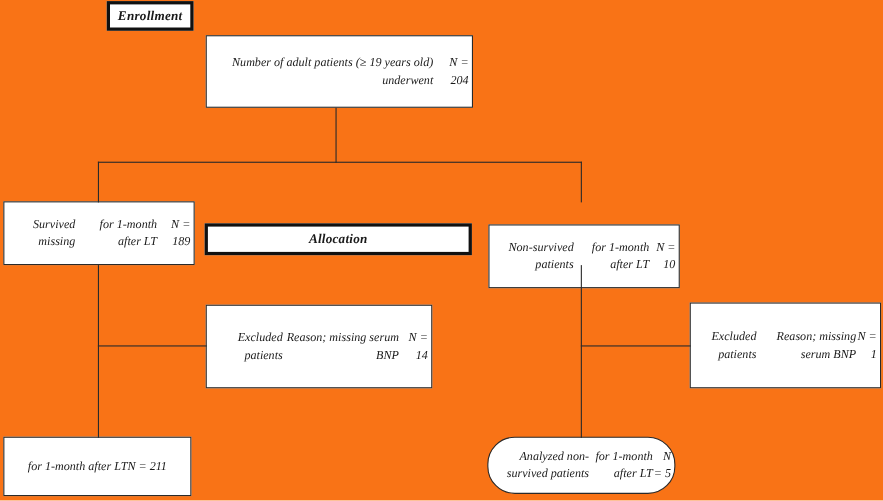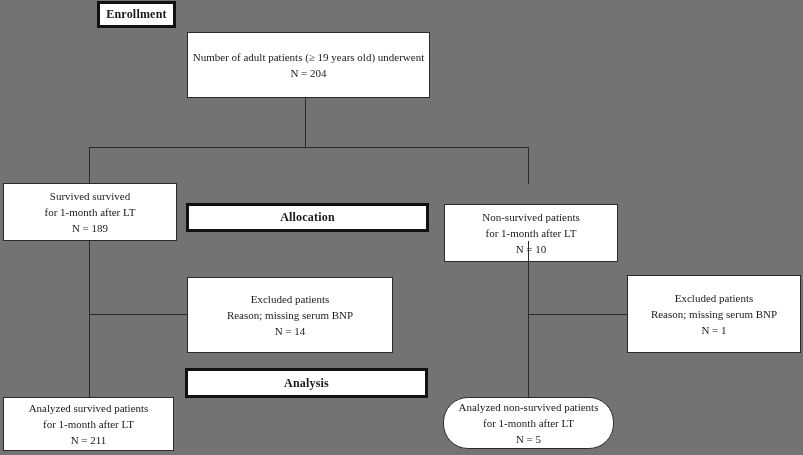--- a/index.html
+++ b/index.html
@@ -4,35 +4,36 @@
 <style>
   html, body {
     margin: 0;
     padding: 0;
     background: #ffffff;
   }
   .canvas {
     position: relative;
     width: 803px;
     height: 455px;
-    background: #737373;
+    background: #f97316;
     font-family: "Liberation Serif", serif;
     color: #1a1a1a;
     overflow: hidden;
+    font-style: italic;
   }
   .node {
     position: absolute;
     box-sizing: border-box;
     border: 1px solid #2a2a2a;
     background: #ffffff;
     display: flex;
-    flex-direction: column;
+    flex-direction: row;
     justify-content: center;
     align-items: center;
-    text-align: left;
+    text-align: right;
     font-size: 11px;
     line-height: 16px;
     padding: 1px 3px;
   }
   .stage {
     position: absolute;
     box-sizing: border-box;
     border: 3px solid #111111;
     background: #ffffff;
     display: flex;
@@ -76,31 +77,28 @@
 <body>
 
 <div class="canvas">
 
   <div class="stage" id="stage-enrollment">
     <span>Enrollment</span>
   </div>
   <div class="stage" id="stage-allocation">
     <span>Allocation</span>
   </div>
-  <div class="stage" id="stage-analysis">
-    <span>Analysis</span>
-  </div>
 
   <div class="node" id="box-total">
     <div>Number of adult patients (≥ 19 years old) underwent</div>
     <div>N = 204</div>
   </div>
 
   <div class="node" id="box-survived">
-    <div>Survived survived</div>
+    <div>Survived missing</div>
     <div>for 1-month after LT</div>
     <div>N = 189</div>
   </div>
 
   <div class="node" id="box-non-survived">
     <div>Non-survived patients</div>
     <div>for 1-month after LT</div>
     <div>N = 10</div>
   </div>
 
@@ -110,21 +108,20 @@
     <div>N = 14</div>
   </div>
 
   <div class="node" id="box-excluded-non-survived">
     <div>Excluded patients</div>
     <div>Reason; missing serum BNP</div>
     <div>N = 1</div>
   </div>
 
   <div class="node" id="box-analyzed-survived">
-    <div>Analyzed survived patients</div>
     <div>for 1-month after LT</div>
     <div>N = 211</div>
   </div>
 
   <div class="node" id="box-analyzed-non-survived">
     <div>Analyzed non-survived patients</div>
     <div>for 1-month after LT</div>
     <div>N = 5</div>
   </div>
 

